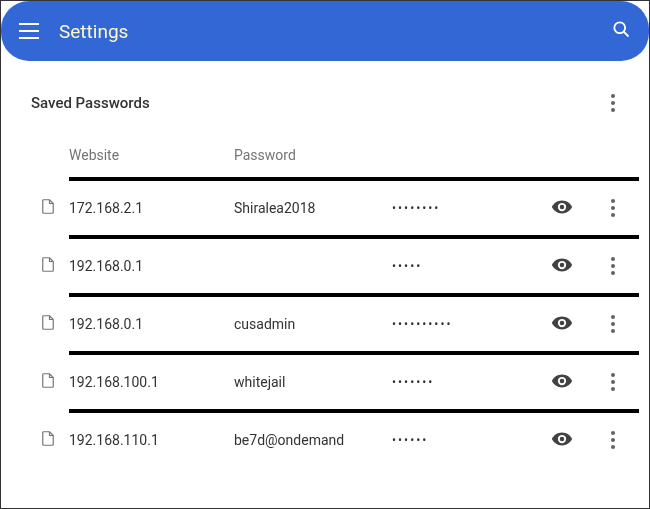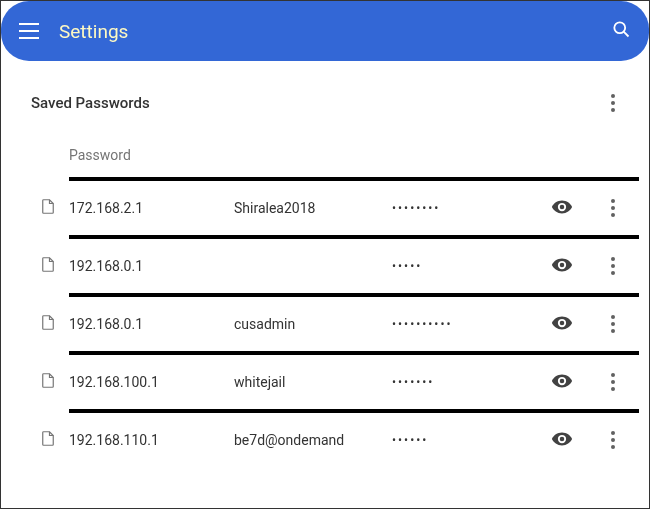--- a/index.html
+++ b/index.html
@@ -96,20 +96,21 @@
   <div class="section-head">
     <div class="section-title">Saved Passwords</div>
     <div class="more-vert">
       <span></span>
         <span></span>
         <span></span>
     </div>
   </div>
 
   <div class="table-head">
+    <div class="col-website">Website</div>
     <div class="col-password">Password</div>
   </div>
 
   <div class="rows" id="rows-container">
       <div class="row">
         <div class="file-icon"><svg width="18" height="18" viewBox="0 0 24 24" fill="none" stroke="#757575" stroke-width="1.6">
             <path d="M14 3 H6 A1 1 0 0 0 5 4 V20 A1 1 0 0 0 6 21 H18 A1 1 0 0 0 19 20 V8 Z"></path>
             <path d="M14 3 V8 H19"></path>
           </svg></div>
         <div class="col-website">172.168.2.1</div>

